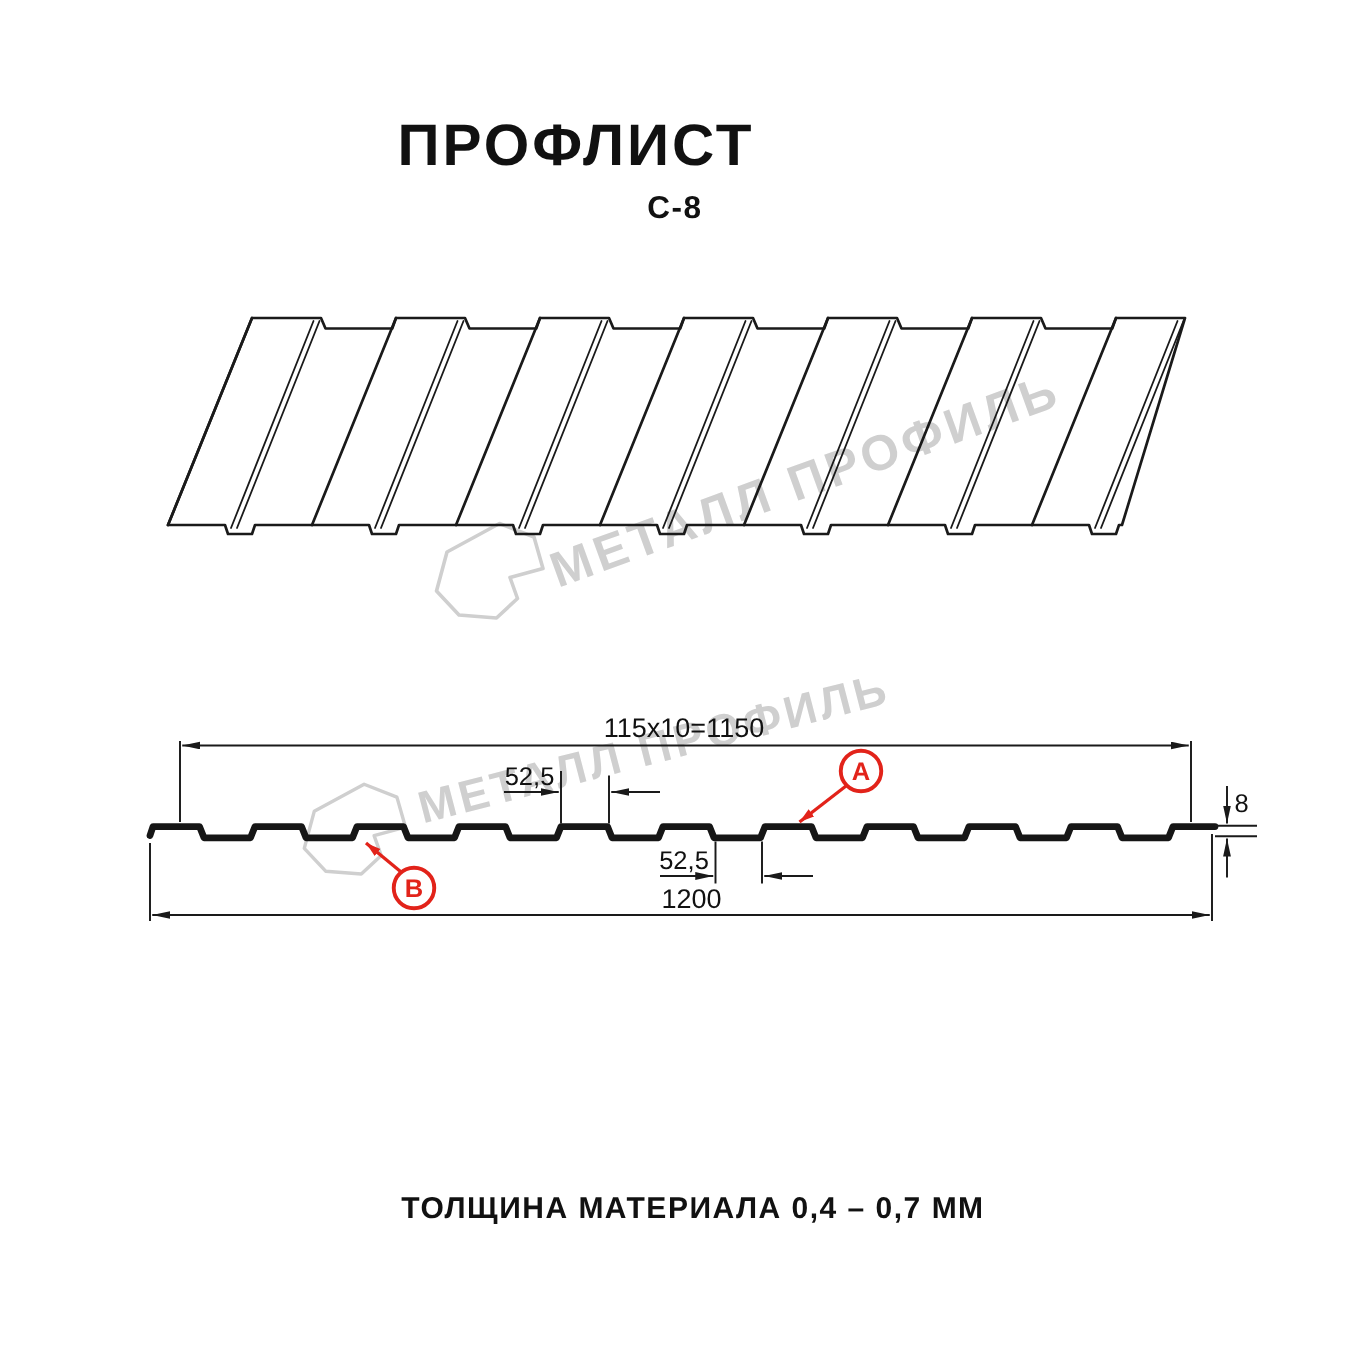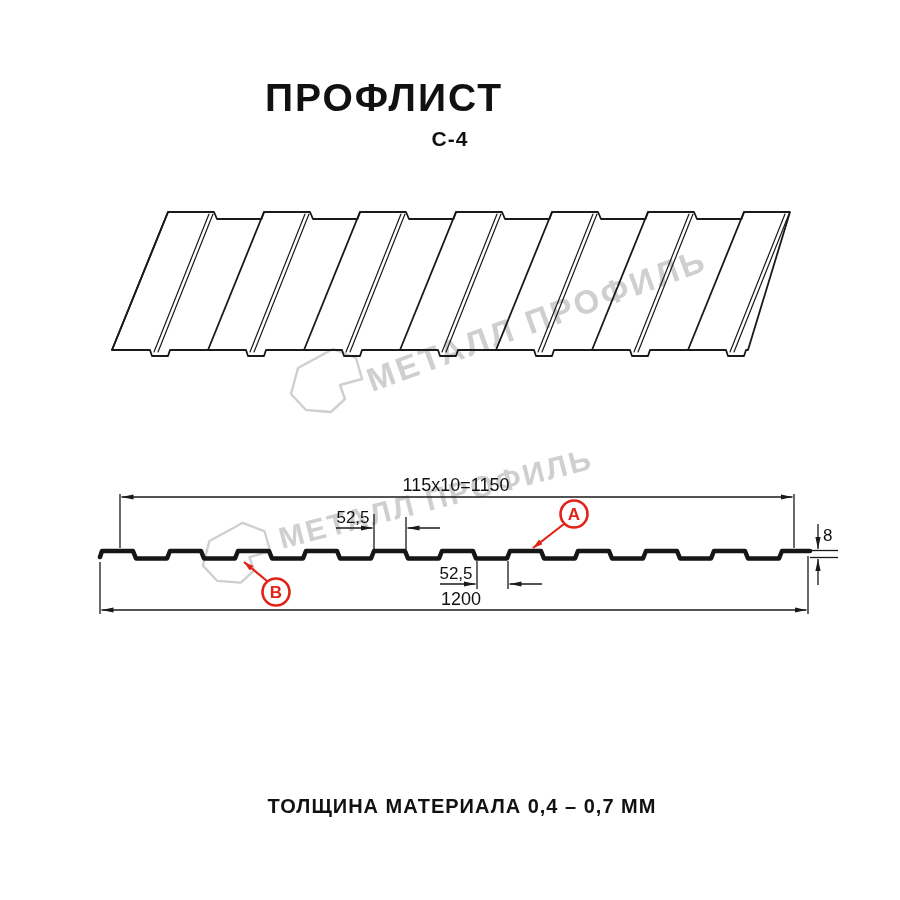--- a/index.html
+++ b/index.html
@@ -43,21 +43,21 @@
   .wmlogo{stroke:var(--wm,#cfcfcf);stroke-width:2.4;fill:none;stroke-linejoin:round;}
   .arrfill{fill:var(--line,#1a1a1a);}
   .arrfill-red{fill:var(--accent,#e2231a);}
 </style>
 </head>
 <body>
 
 <div id="page" style="--bg: #ffffff; --ink: #111111; --line: #1a1a1a; --pline: #161616; --accent: #e2231a; --wm: #cfcfcf;">
 
   <div class="title">ПРОФЛИСТ</div>
-  <div class="subtitle">С-4</div>
+  <div class="subtitle">С-8</div>
 
   <svg id="scene" width="900" height="900" viewBox="0 0 900 900">
     <defs>
       <marker id="mArr" markerUnits="userSpaceOnUse" markerWidth="13" markerHeight="7" refX="12" refY="2.6" orient="auto">
         <path d="M0,0 L12,2.6 L0,5.2 Z" class="arrfill"></path>
       </marker>
       <marker id="mArrRed" markerUnits="userSpaceOnUse" markerWidth="12" markerHeight="8" refX="10" refY="3" orient="auto">
         <path d="M0,0 L10,3 L0,6 Z" class="arrfill-red"></path>
       </marker>
       <path id="wmLogo" d="M45,3 L10,22 L3,48 L18,64 L43,66 L57,53 L52,39 L74,33 L68,12 Z"></path>

